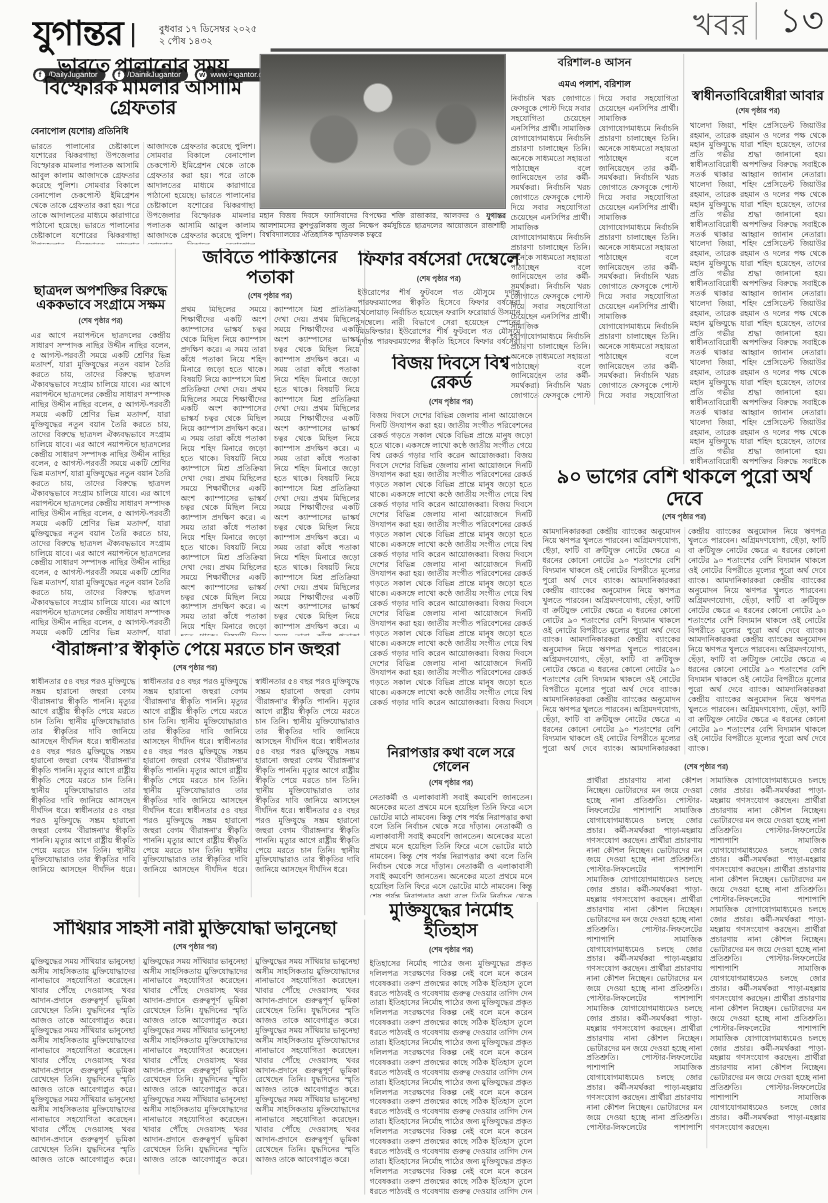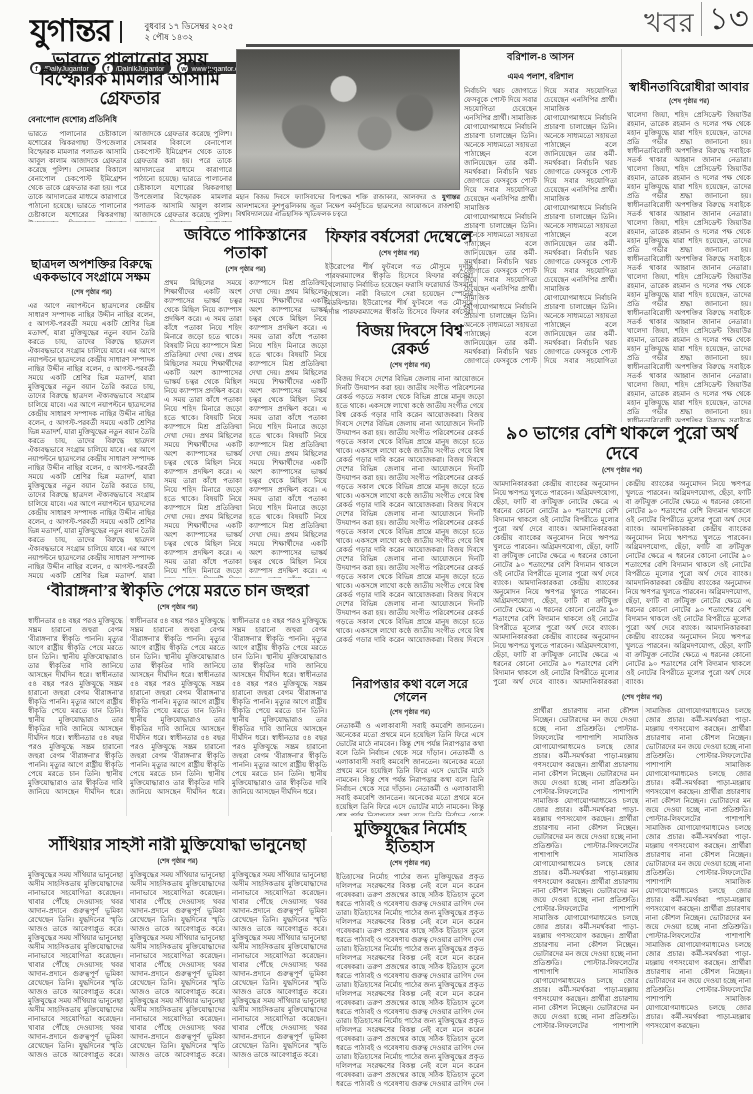--- a/index.html
+++ b/index.html
@@ -14,21 +14,21 @@
   .logo-row { display:flex; align-items:center; gap:8px; }
   .logo { font-size:31px; font-weight:bold; letter-spacing:-1px; color:#111; font-family:"Liberation Serif", serif; }
   .date-block { border-left:2px solid #222; padding-left:23px; font-size:8.5px; line-height:11px; color:#222; }
   .social-row { display:flex; gap:6px; margin-top:4px; }
   .pill { display:flex; align-items:center; gap:3px; background:#2e2e2e; color:#fff;
           border-radius:8px; font-size:7px; padding:1px 7px 1px 2px; height:12px; }
   .pill .ic { width:9px; height:9px; border-radius:50%; background:#fff; color:#222;
               font-size:7px; font-weight:bold; display:flex; align-items:center; justify-content:center; }
   .section-head { position:absolute; right:4px; top:2px; display:flex; align-items:flex-start; gap:6px; }
   .section-label { font-size:27px; font-weight:normal; color:#4a4a4a; letter-spacing:1px; }
-  .page-no { font-size:31px; color:#333; border-left:1px solid #999; padding-left:7px; line-height:34px; }
+  .page-no { font-size:31px; color:#333; border-left:1px solid #999; padding-left:21px; line-height:34px; }
   .header-rule { position:absolute; top:44px; left:246px; right:0; height:3px; background:#4d4d4d; }
   
   .article { position:absolute; overflow:hidden; }
   .br { border-right:1px solid #d2d2d0; padding-right:4px; }
   .hl { font-weight:bold; text-align:center; line-height:1.12; color:#111; font-family:"Liberation Serif", serif; }
   .hl-xl { font-size:17.5px; }
   .hl-lg { font-size:16px; }
   .hl-md { font-size:12px;margin-top:32px; }
   .kicker { text-align:center; font-size:10px; font-weight:bold; margin-bottom:2px; }
   .cont { text-align:center; font-size:6.5px; font-weight:bold; margin:2px 0 3px; color:#333; }

